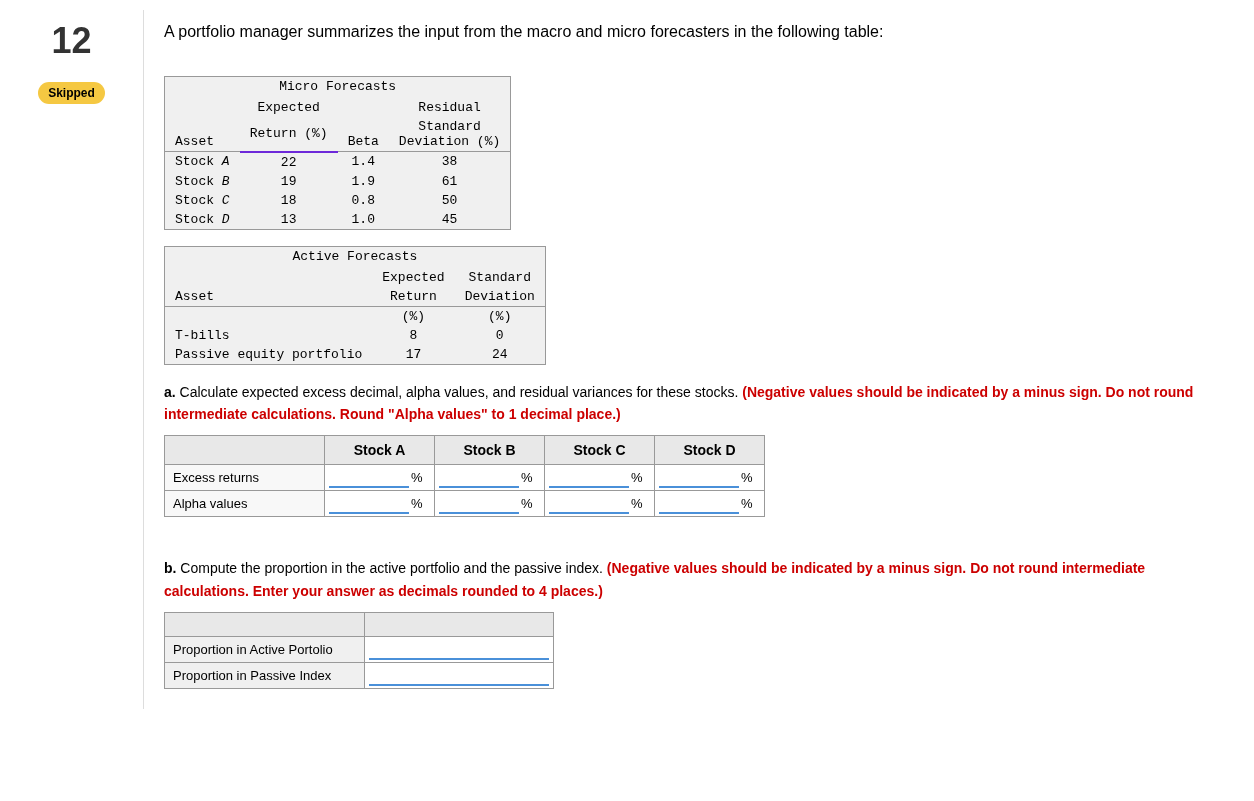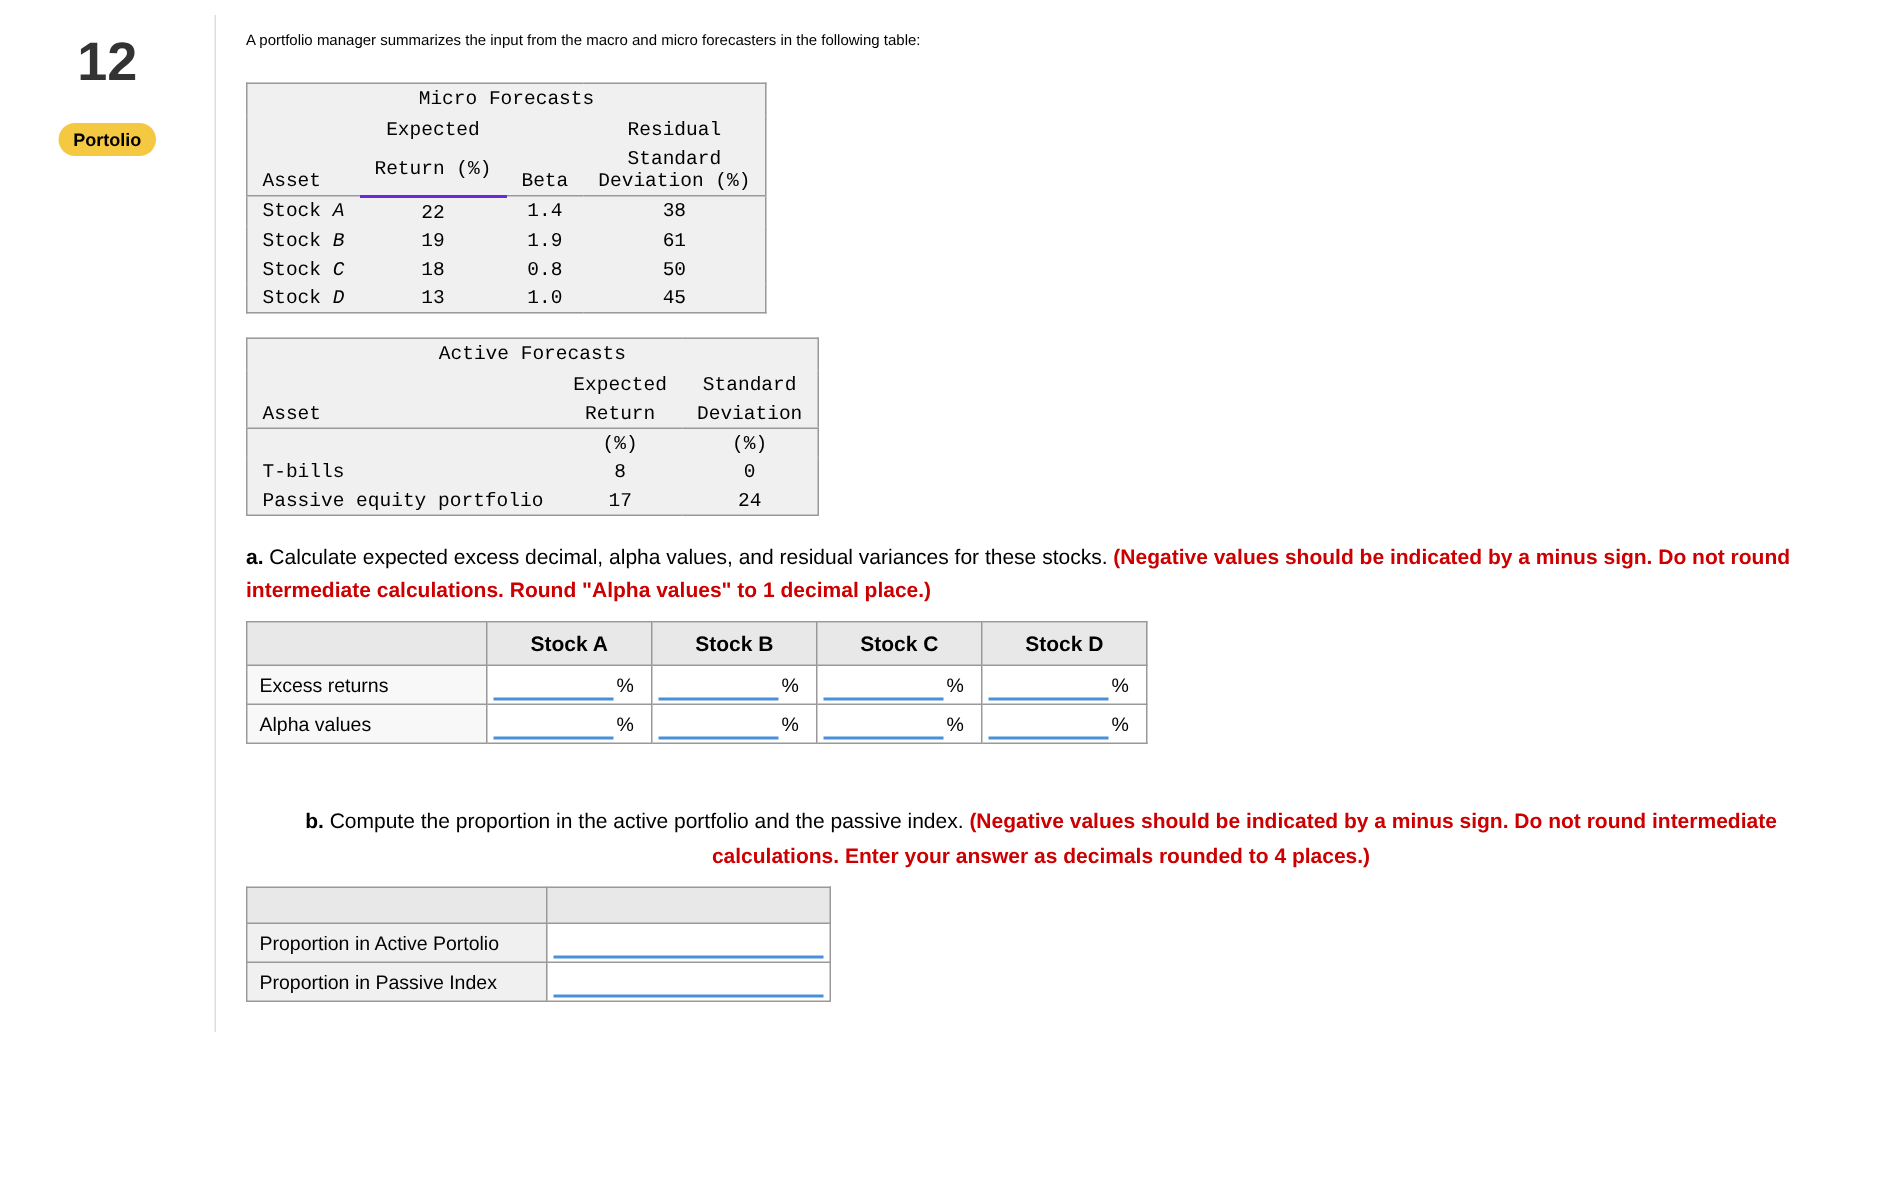--- a/index.html
+++ b/index.html
@@ -36,22 +36,22 @@
       padding: 4px 10px;
       border-radius: 12px;
       font-size: 12px;
       font-weight: bold;
     }
     .main-content {
       flex: 1;
       padding: 10px 30px 20px 20px;
     }
     .intro-text {
-      font-size: 10px;
-      margin-bottom: 20px;
+      font-size: 16px;
+      margin-bottom: 32px;
       line-height: 1.5;
     }
     
     .forecast-table {
       border-collapse: collapse;
       font-family: 'Courier New', monospace;
       font-size: 13px;
       background: #f0f0f0;
       border: 1px solid #999;
       margin-bottom: 16px;
@@ -162,21 +162,21 @@
       height: 24px;
     }
   </style>
 </head>
 <body>
 
 <div class="page-container">
 
   <div class="left-sidebar">
     <div class="question-number">12</div>
-    <div class="skipped-badge">Portolio</div>
+    <div class="skipped-badge">Skipped</div>
   </div>
 
   <div class="main-content">
     <p class="intro-text">A portfolio manager summarizes the input from the macro and micro forecasters in the following table:</p>
 
     <table class="forecast-table">
       <tbody>
           <tr class="title-row">
         <td colspan="4" style="text-align:center; padding-bottom:4px;">Micro Forecasts</td>
       </tr>
@@ -319,21 +319,21 @@
             <div class="input-cell">
               <input type="text" style="">
               <span class="pct-sign">%</span>
             </div>
           </td>
         </tr>
 
       </tbody>
     </table>
 
-    <p class="section-label" style="margin-top: 40px; text-align: center;">
+    <p class="section-label" style="margin-top: 40px;">
       <strong>b.</strong>
       <span> Compute the proportion in the active portfolio and the passive index.</span>
       <span class="bold-red">(Negative values should be indicated by a minus sign. Do not round intermediate calculations. Enter your answer as decimals rounded to 4 places.)</span>
     </p>
 
     <table class="proportion-table">
       <thead>
         <tr class="header-only-row">
           <td class="prop-label" style="background:#e8e8e8;"></td>
           <td class="prop-input" style="background:#e8e8e8; min-width:120px; height:24px;"></td>

